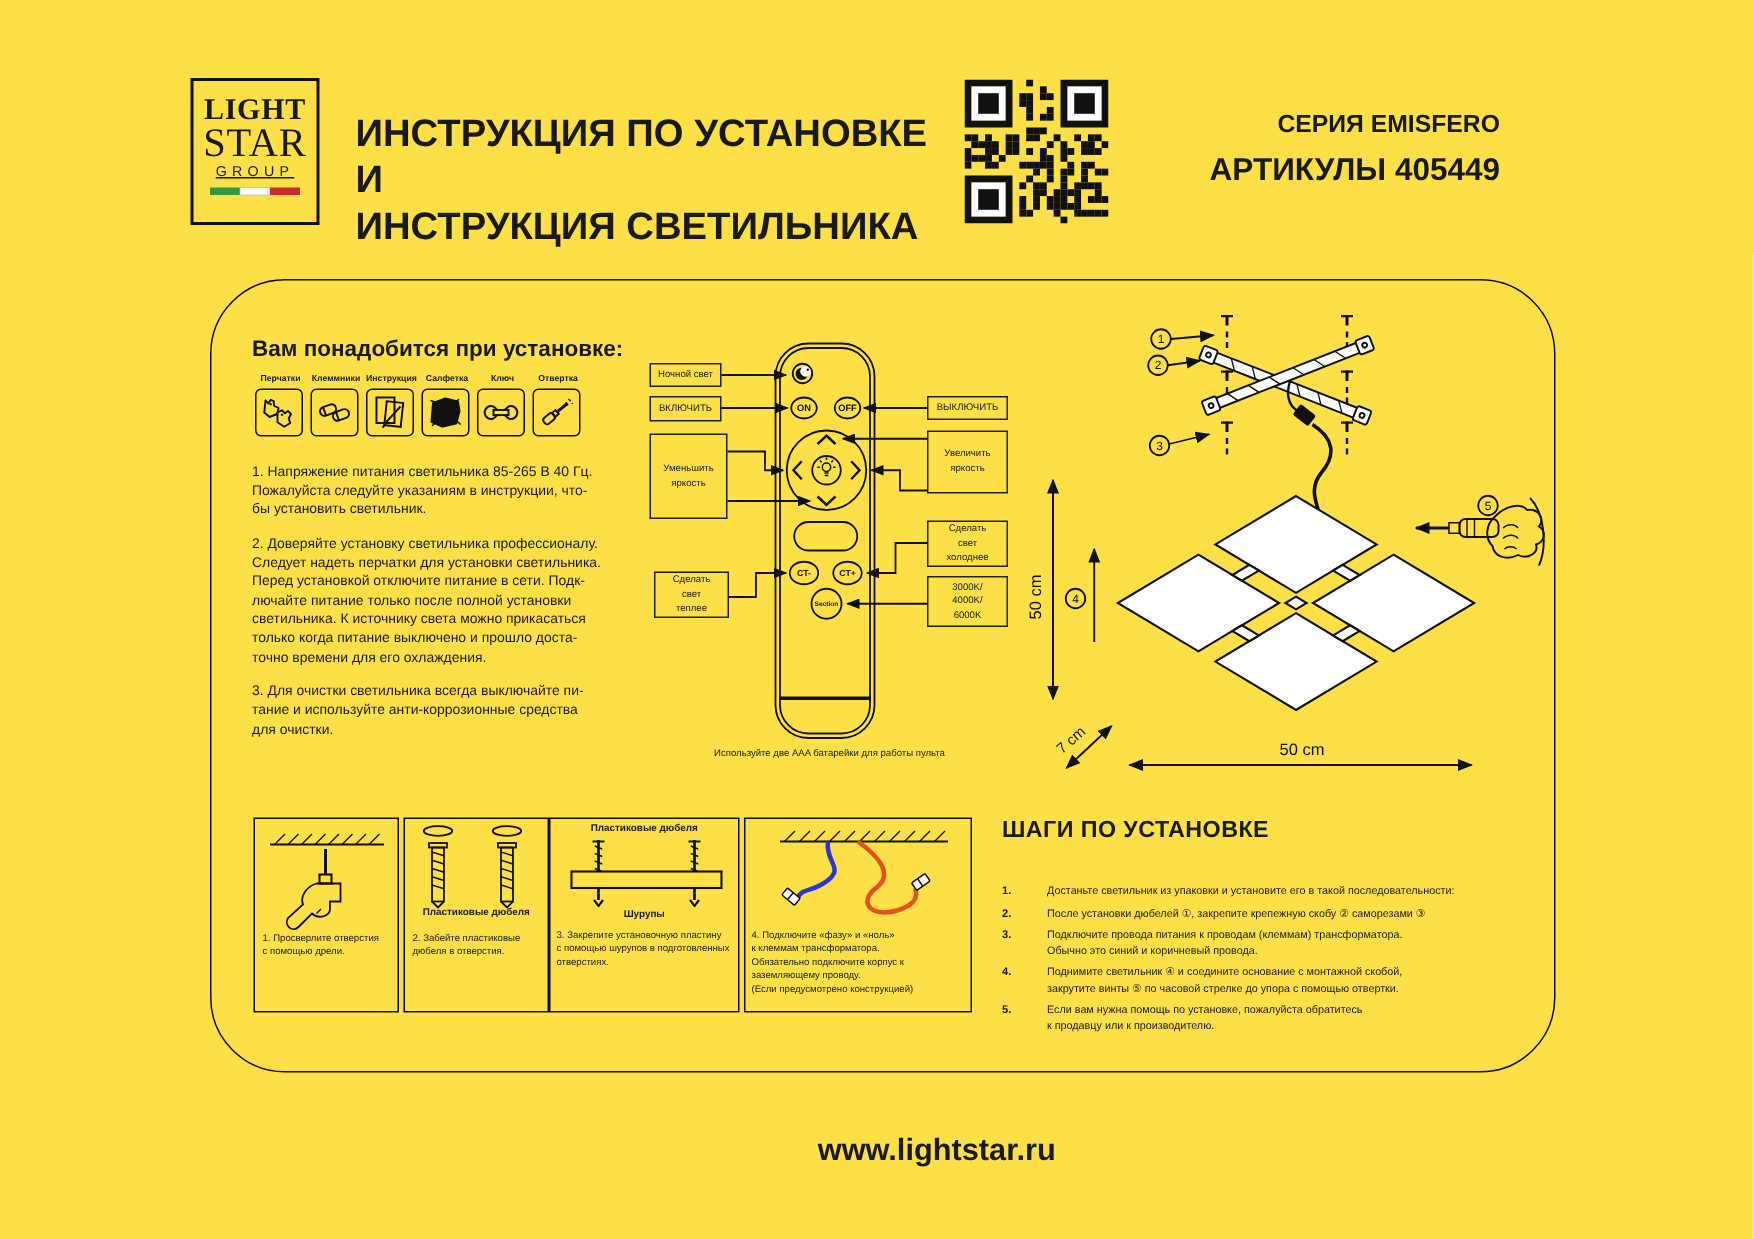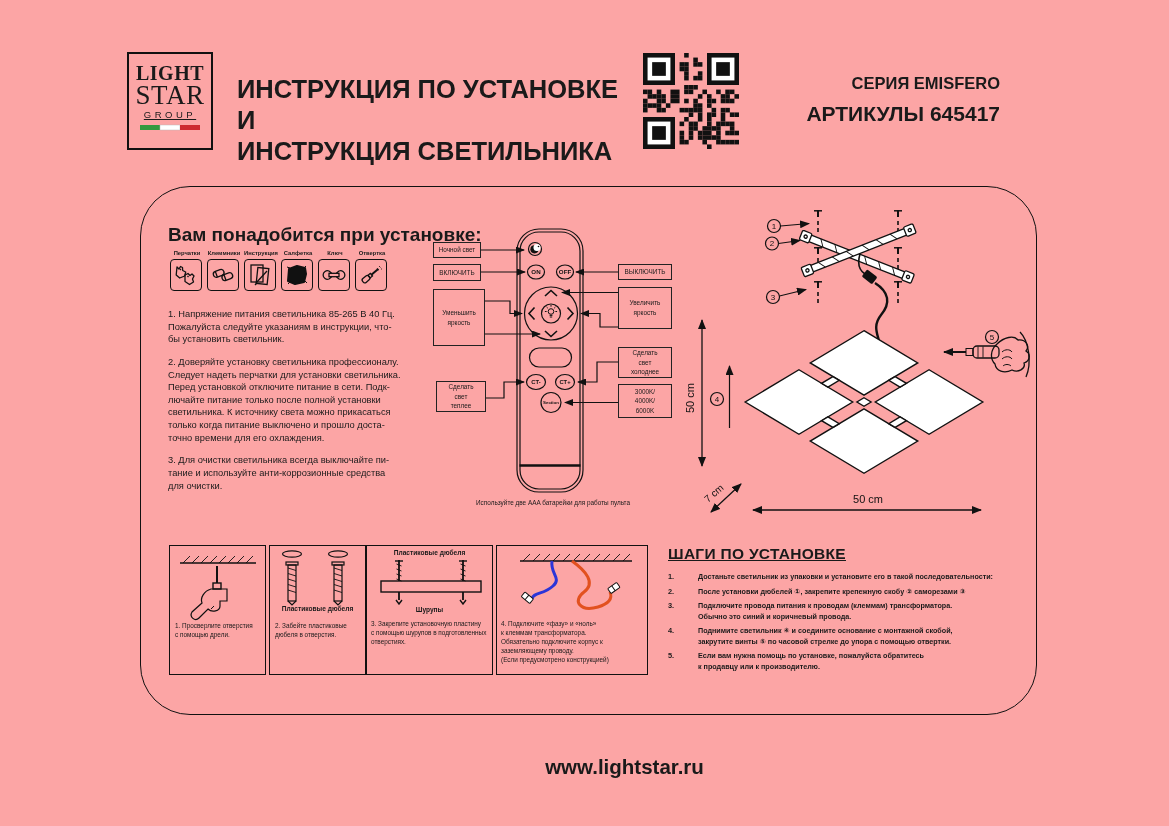--- a/index.html
+++ b/index.html
@@ -1,52 +1,52 @@
 <!DOCTYPE html>
 <html><head>
 <meta charset="utf-8">
 <style>
   html,body{margin:0;padding:0;background:#fff;}
-  .page{position:relative;width:1169px;height:826px;background:#fca5a5;overflow:hidden;
+  .page{position:relative;width:1169px;height:826px;background:#fde047;overflow:hidden;
         font-family:"Liberation Sans","DejaVu Sans",sans-serif;color:#1a1a1a;}
   .abs{position:absolute;}
   .pre{white-space:pre-line;}
   
   .logo{left:127px;top:52px;width:86px;height:98px;border:2px solid #111;text-align:center;
         font-family:"Liberation Serif","DejaVu Serif",serif;box-sizing:border-box;padding-top:10px;}
   .logo .l1{font-size:20px;font-weight:bold;line-height:0.95;letter-spacing:.5px;}
   .logo .l2{font-size:27px;font-weight:normal;line-height:0.95;letter-spacing:.5px;}
   .logo .l3{font-family:"Liberation Sans",sans-serif;font-size:9.5px;letter-spacing:3.5px;margin-top:0;text-decoration:underline;}
   .title{left:237px;top:74px;width:400px;font-size:25.5px;font-weight:bold;line-height:1.22;}
   .series{left:770px;top:74px;width:230px;text-align:right;}
   .series .s1{font-size:16.5px;font-weight:bold;margin-bottom:9px;}
   .series .s2{font-size:21px;font-weight:bold;}
   
   .panel{left:140px;top:186px;width:895px;height:527px;border:1.6px solid #111;border-radius:50px;}
-  .prep-head{left:168px;top:224px;font-size:19px;font-weight:bold;}
+  .prep-head{left:168px;top:224px;font-size:15px;font-weight:bold;}
   .tool{top:250px;width:34px;text-align:center;}
   .tool-label{font-size:5.8px;font-weight:bold;height:9px;}
   .tool-box{width:32px;height:32px;border:1.6px solid #111;border-radius:4px;box-sizing:border-box;
             display:flex;align-items:center;justify-content:center;}
   .notes{left:168px;top:308px;width:258px;font-size:9.3px;line-height:1.36;}
   .notes p{margin:0 0 10px 0;}
   
   .box{border:1px solid #222;display:flex;align-items:center;justify-content:center;
        text-align:center;box-sizing:border-box;font-size:6.4px;line-height:1.5;}
   .rc-caption{left:428px;top:499px;width:250px;text-align:center;font-size:6.4px;}
   
   .stepbox{top:545px;height:130px;border:1.2px solid #111;box-sizing:border-box;}
   .cap{font-size:6.4px;line-height:1.4;}
   .slabel{font-size:6.6px;font-weight:bold;text-align:center;}
   
   .install{left:668px;top:545px;width:352px;}
-  .install-title{font-size:15.5px;font-weight:bold;margin-bottom:9px;letter-spacing:.3px;text-decoration:underline;}
+  .install-title{font-size:15.5px;font-weight:bold;margin-bottom:26px;letter-spacing:.3px;}
   .step-row{display:flex;margin-bottom:4.5px;}
   .step-num{width:30px;font-size:7.4px;font-weight:bold;flex:0 0 30px;}
-  .step-text{font-size:7.2px;line-height:1.42;font-weight:bold;}
+  .step-text{font-size:7.2px;line-height:1.42;}
   .footer{left:0;top:755px;width:1169px;text-align:center;font-size:20.5px;font-weight:bold;padding-left:40px;}
   svg{display:block;}
 </style>
 </head>
 <body>
 
 <div class="page">
 
   <div class="abs logo">
     <div class="l1">LIGHT</div>
@@ -189,21 +189,21 @@
       <rect x="63" y="0" width="31.5" height="31.5" fill="#111"></rect>
       <rect x="67.5" y="4.5" width="22.5" height="22.5" fill="#fff"></rect>
       <rect x="72" y="9" width="13.5" height="13.5" fill="#111"></rect>
       <rect x="0" y="63" width="31.5" height="31.5" fill="#111"></rect>
       <rect x="4.5" y="67.5" width="22.5" height="22.5" fill="#fff"></rect>
       <rect x="9" y="72" width="13.5" height="13.5" fill="#111"></rect>
     </svg>
 
   <div class="abs series">
     <div class="s1">СЕРИЯ EMISFERO</div>
-    <div class="s2">АРТИКУЛЫ 645417</div>
+    <div class="s2">АРТИКУЛЫ 405449</div>
   </div>
 
   <div class="abs panel"></div>
 
   <div class="abs prep-head">Вам понадобится при установке:</div>
 
   <div class="abs tool" style="left:170px;">
     <div class="tool-label">Перчатки</div>
     <div class="tool-box">
       <svg width="26" height="26" viewBox="0 0 26 26" fill="none" stroke="#111" stroke-width="1.3" stroke-linejoin="round">

